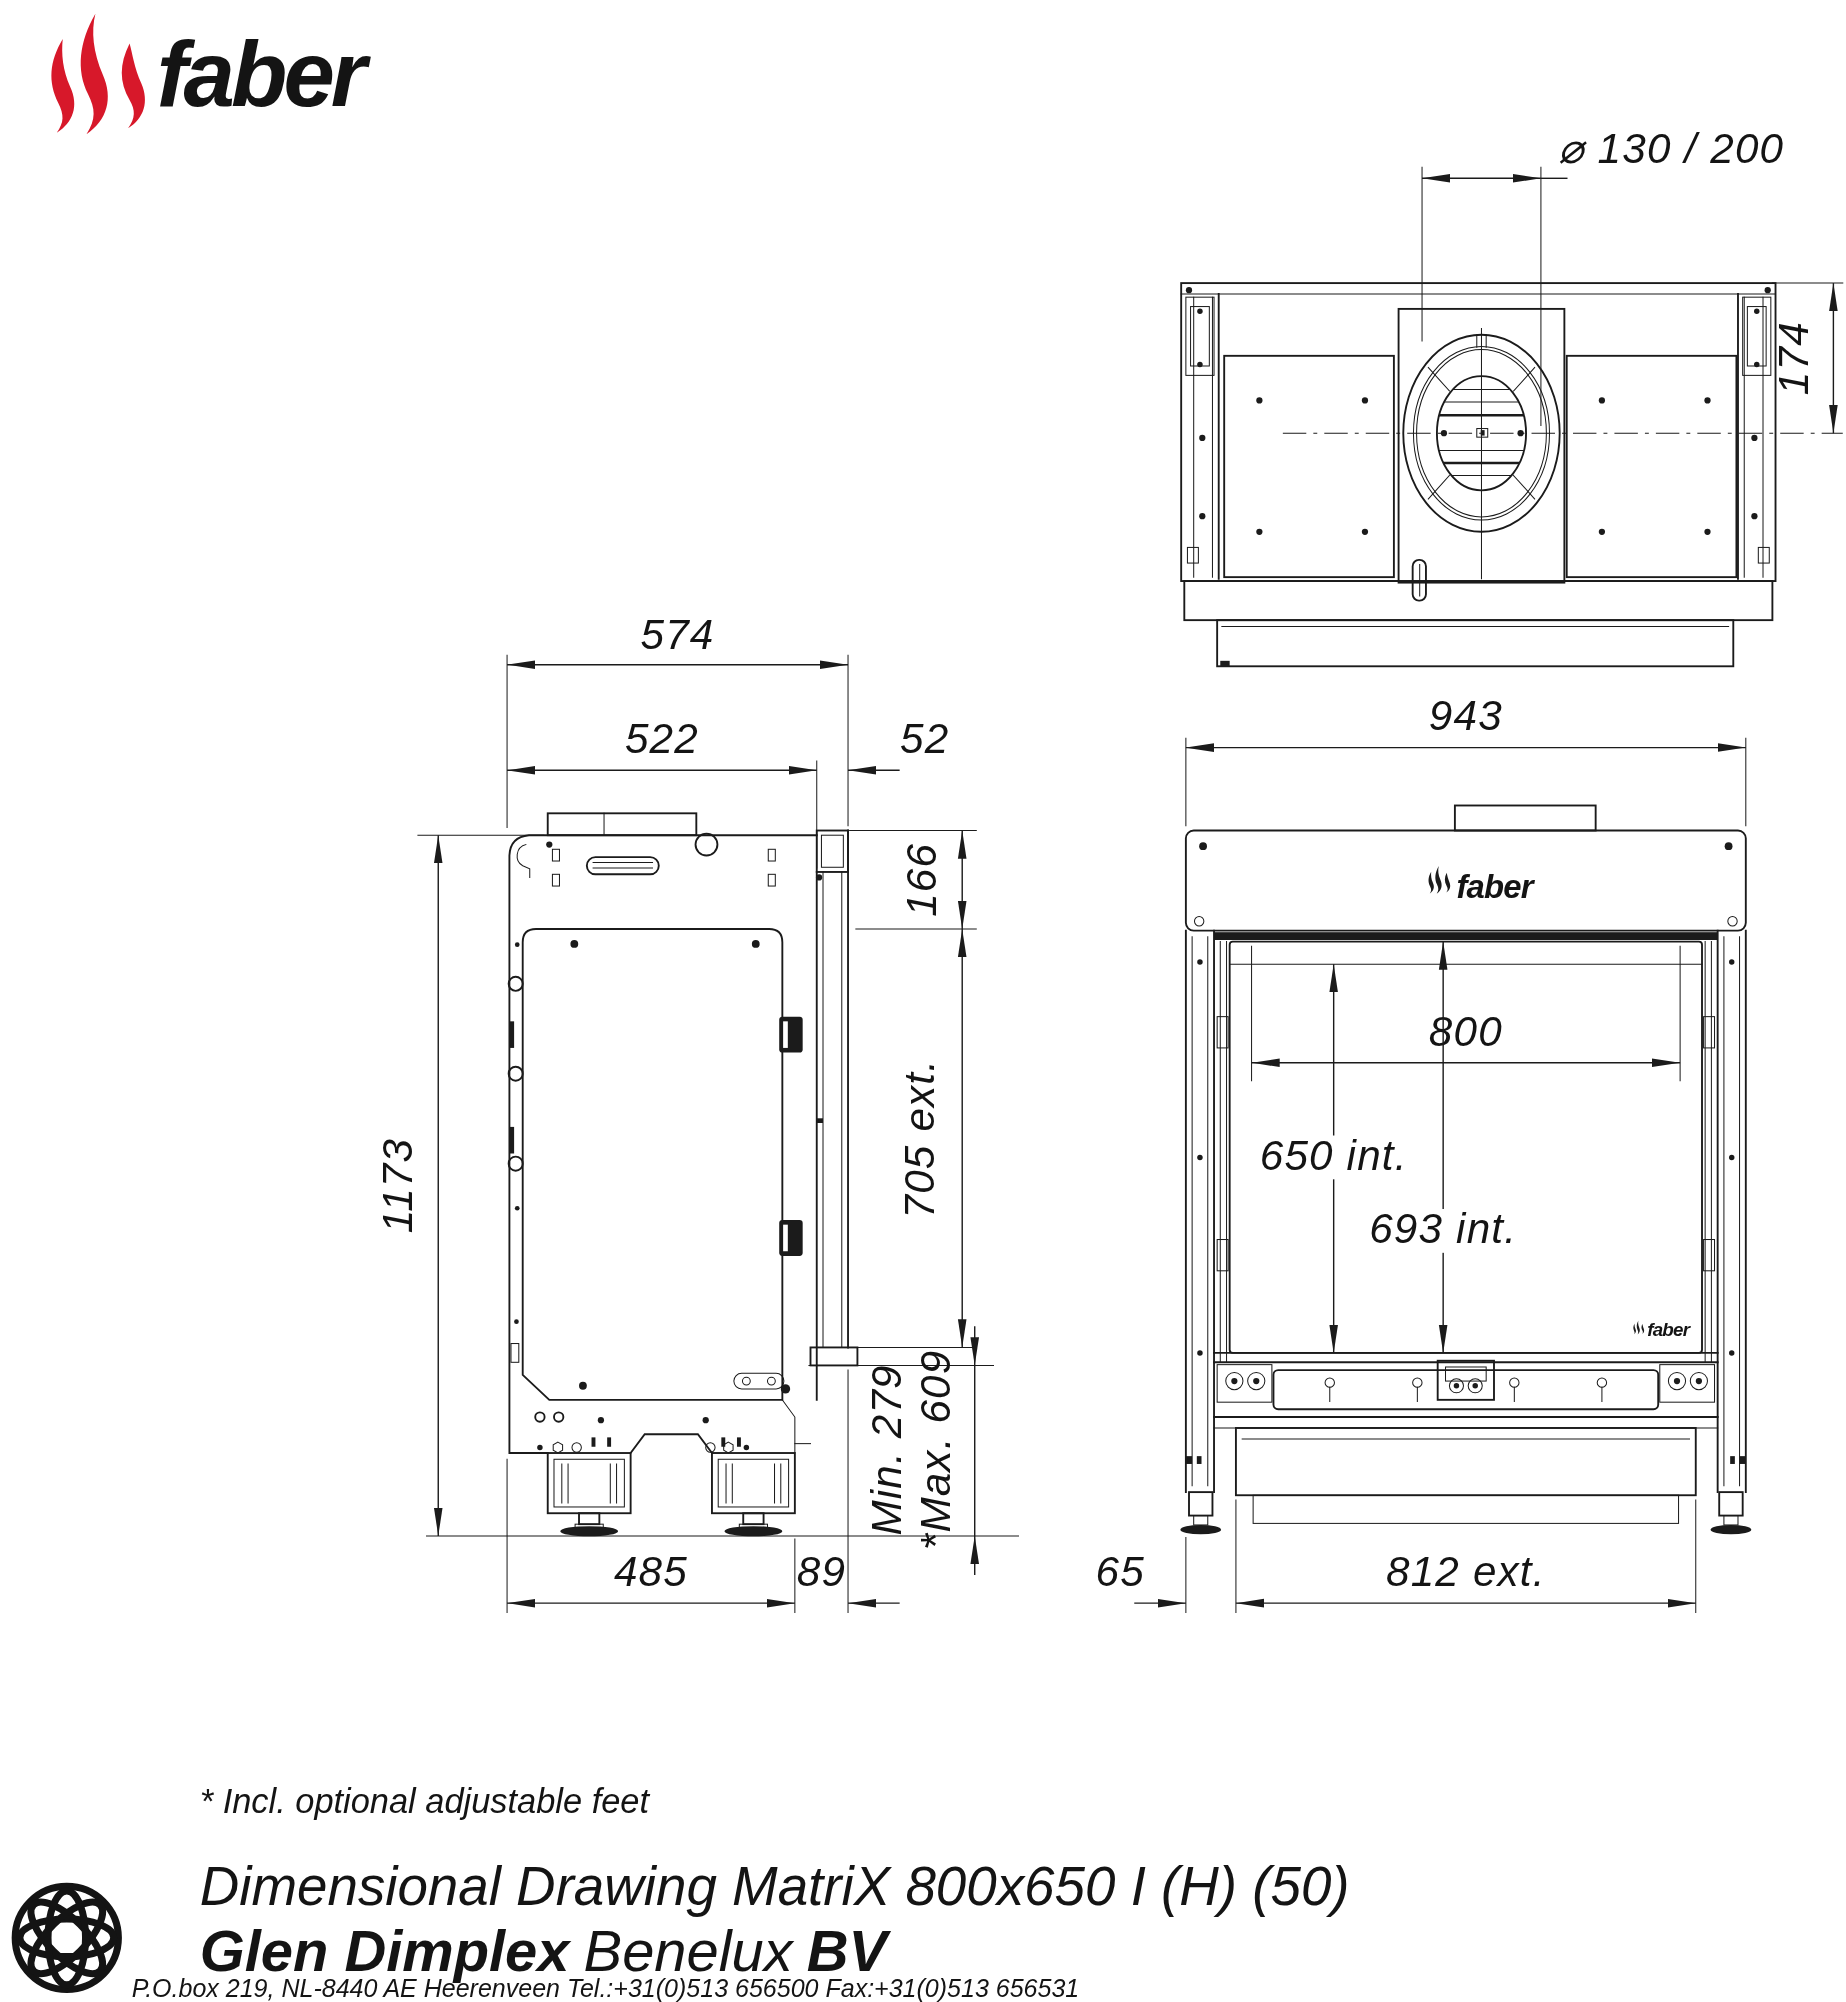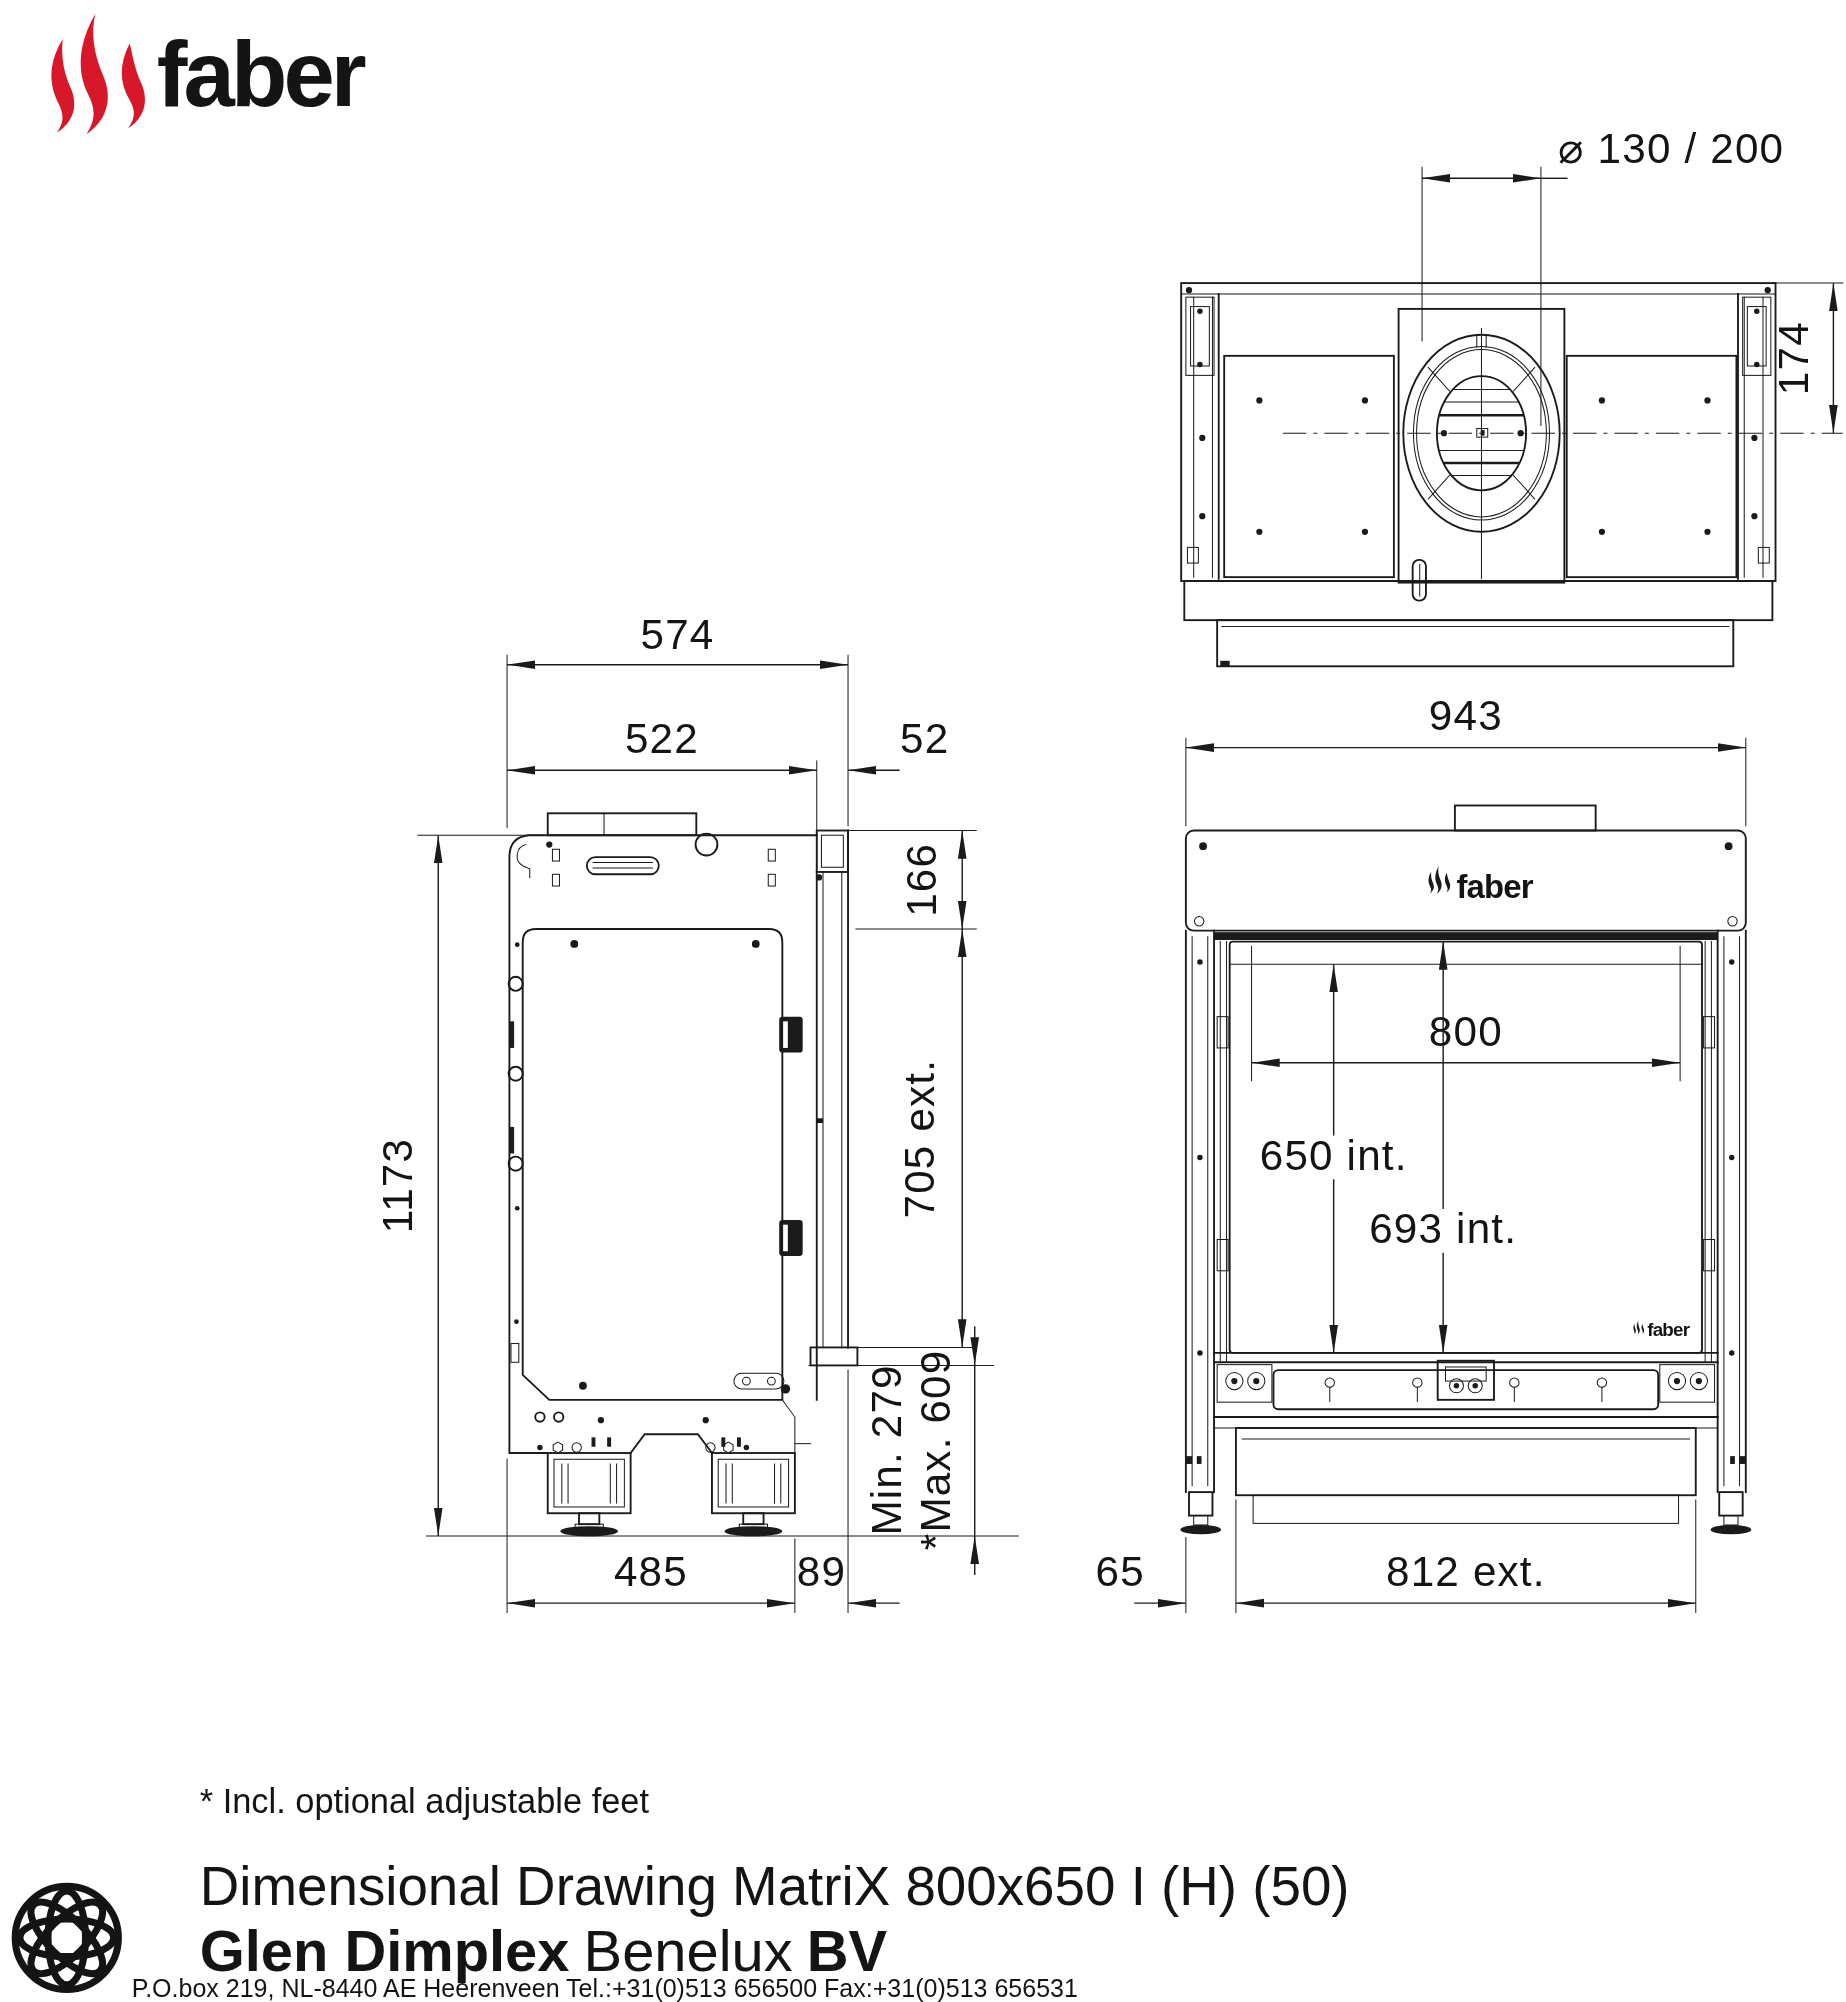--- a/index.html
+++ b/index.html
@@ -1,16 +1,16 @@
 <!DOCTYPE html>
 <html style="font-size:12.5px"><head>
 <meta charset="utf-8">
 <style>
   html,body { margin:0; padding:0; background:#ffffff; }
-  .sheet { width:1847px; height:2002px; position:relative; background:#fff; }
+  .sheet { width:1847px; height:2002px; position:relative; background:#fff;font-style:italic; }
   svg { display:block; }
   .ln   { stroke:#1b1b1b; stroke-width:2.4; fill:none; stroke-linecap:square; }
   .thin { stroke:#1b1b1b; stroke-width:1.3; fill:none; stroke-linecap:square; }
   .thk  { stroke:#1b1b1b; stroke-width:3.4; fill:none; }
   .dimln{ stroke:#1b1b1b; stroke-width:1.8; fill:none; }
   .ctr  { stroke:#1b1b1b; stroke-width:1.4; fill:none; stroke-dasharray:30 9 5 9; }
   .fb   { fill:#1b1b1b; stroke:none; }
   .wbg  { fill:#ffffff; stroke:none; }
   text  { font-family:"Liberation Sans", sans-serif; fill:#141414; }
   .dim  { font-size:54px; letter-spacing:1.5px; text-anchor:middle; }

